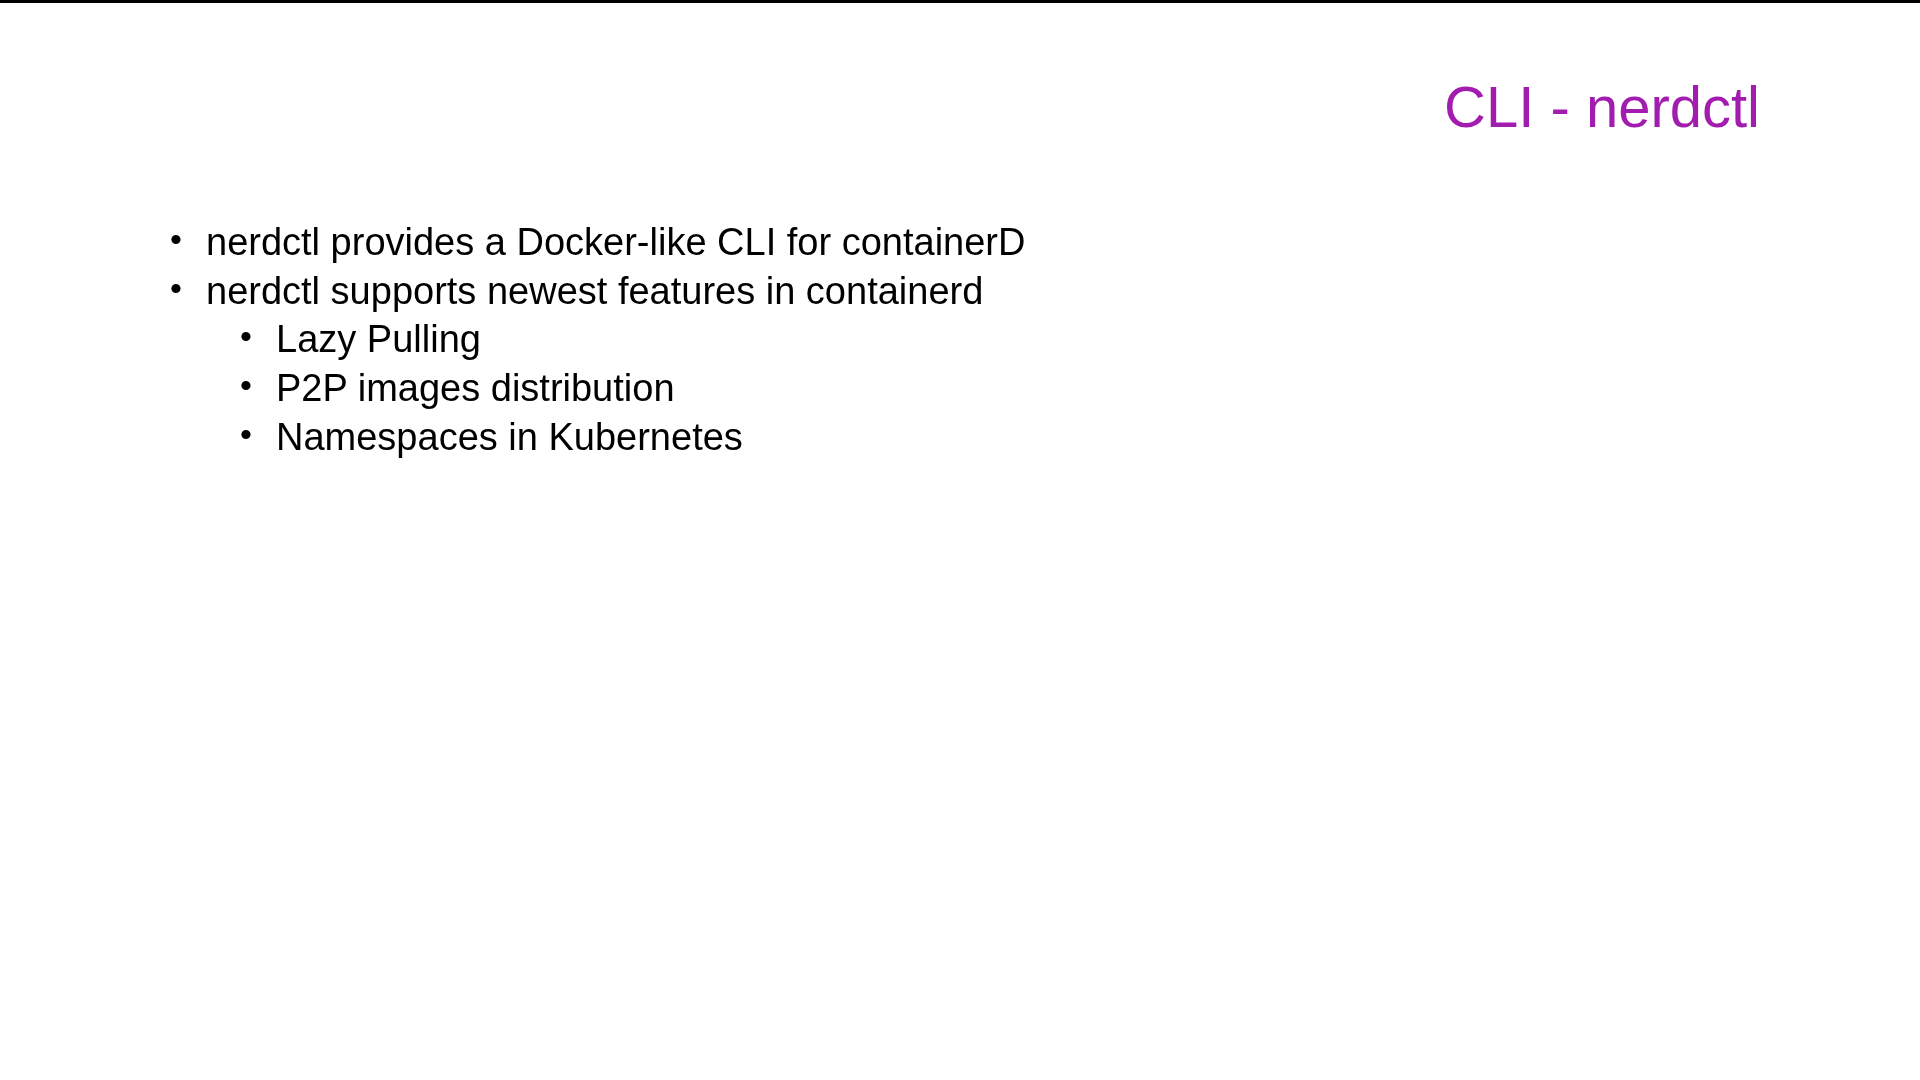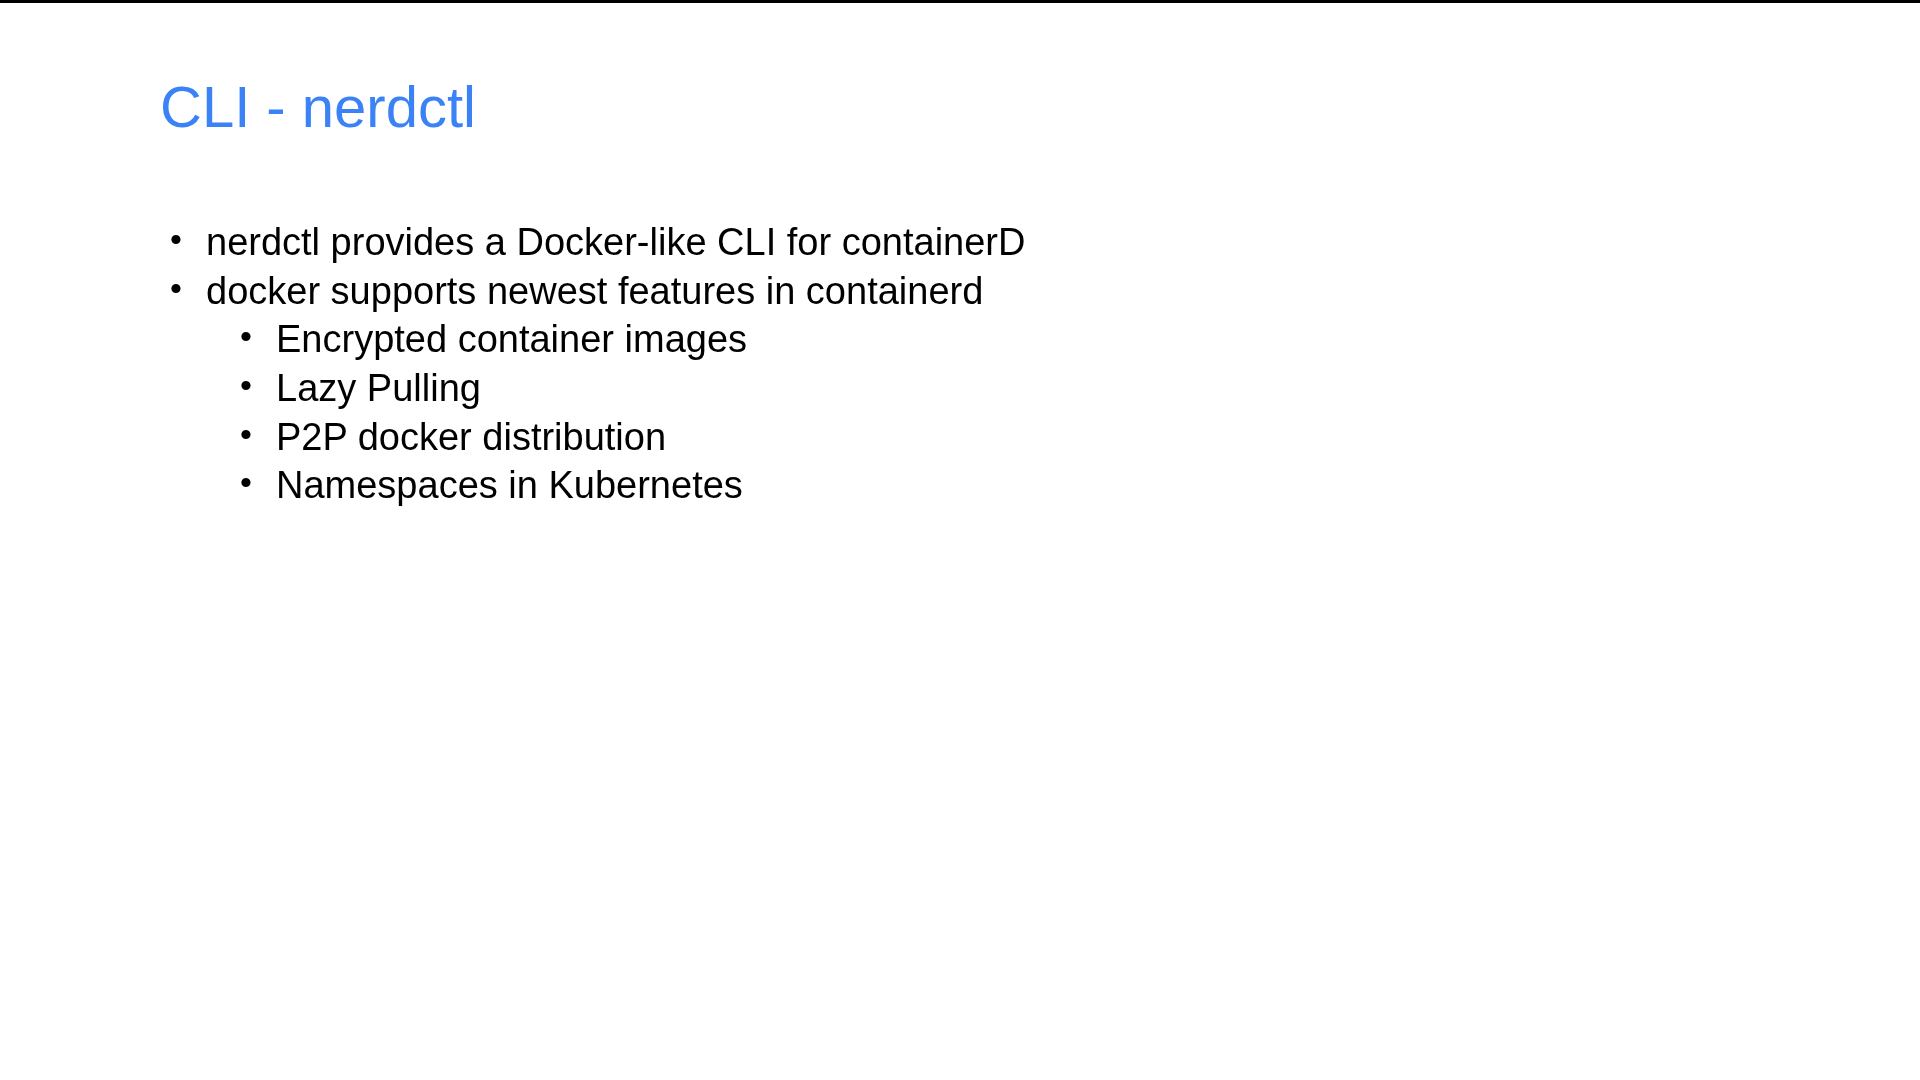--- a/index.html
+++ b/index.html
@@ -15,22 +15,22 @@
       font-family: Arial, Helvetica, sans-serif;
       overflow: hidden;
     }
     .slide {
       width: 100%;
       height: 100%;
       padding: 70px 160px;
     }
     .title {
       font-size: 58px;
-      color: #3b82f6;
-      text-align: left;
+      color: #a21caf;
+      text-align: right;
       font-weight: 400;
       margin-bottom: 78px;
       letter-spacing: 0px;
     }
     .main-list {
       list-style: none;
       padding-left: 0;
       margin-top: 16px;
     }
     .main-list > li {
@@ -73,30 +73,27 @@
 </head>
 <body>
 
 <div class="slide">
   <h1 class="title">CLI - nerdctl</h1>
   <ul class="main-list">
     <li>
       <span>nerdctl provides a Docker-like CLI for containerD</span>
     </li>
     <li>
-      <span>docker supports newest features in containerd</span>
+      <span>nerdctl supports newest features in containerd</span>
       <ul class="sub-list">
-        <li>
-          <span>Encrypted container images</span>
-        </li>
         <li>
           <span>Lazy Pulling</span>
         </li>
         <li>
-          <span>P2P docker distribution</span>
+          <span>P2P images distribution</span>
         </li>
         <li>
           <span>Namespaces in Kubernetes</span>
         </li>
       </ul>
     </li>
   </ul>
 </div>
 
 </body></html>

